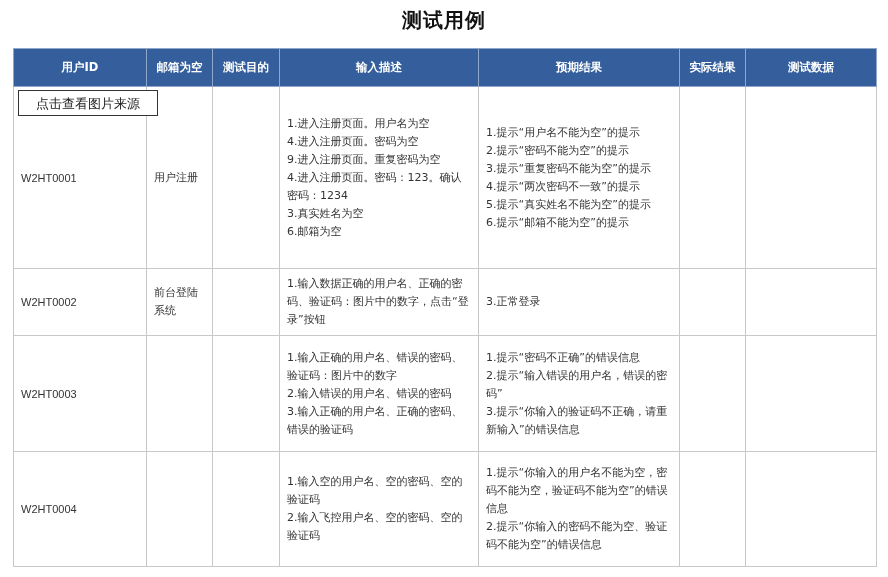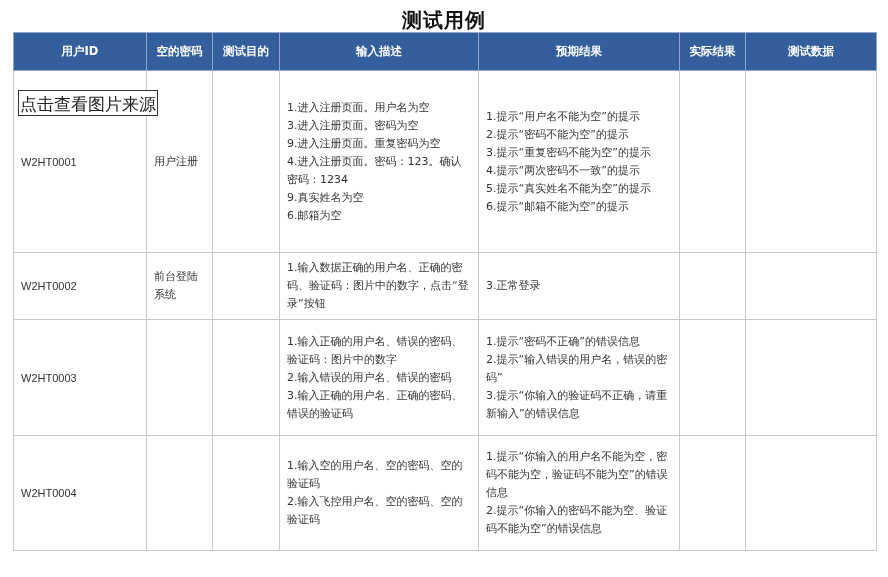--- a/index.html
+++ b/index.html
@@ -22,21 +22,21 @@
       width: 888px;
       text-align: center;
       font-size: 20px;
       font-weight: bold;
       color: #111111;
       letter-spacing: 1px;
     }
     table.cases {
       position: absolute;
       left: 13px;
-      top: 32px;
+      top: 48px;
       border-collapse: collapse;
       table-layout: fixed;
       width: 863px;
       padding-left: 8px;
     }
     table.cases th {
       background: #345f9c;
       color: #ffffff;
       font-size: 11.5px;
       font-weight: bold;
@@ -58,21 +58,21 @@
     td.id-cell { font-family: Liberation Sans, sans-serif; font-size: 12px; }
     .line { display: block; }
     .source-tag {
       position: absolute;
       left: 18px;
       top: 90px;
       width: 140px;
       height: 26px;
       border: 1px solid #333333;
       background: #ffffff;
-      font-size: 17px;
+      font-size: 13px;
       line-height: 26px;
       text-align: center;
       color: #222222;
       box-sizing: border-box;
       cursor: pointer;
     }
   </style>
 </head>
 <body>
 
@@ -84,40 +84,40 @@
     <col style="width:66px">
     <col style="width:67px">
     <col style="width:199px">
     <col style="width:201px">
     <col style="width:66px">
     <col style="width:131px">
   </colgroup>
   <thead>
     <tr>
       <th>用户ID</th>
-      <th>空的密码</th>
+      <th>邮箱为空</th>
       <th>测试目的</th>
       <th>输入描述</th>
       <th>预期结果</th>
       <th>实际结果</th>
       <th>测试数据</th>
     </tr>
   </thead>
   <tbody>
 
     <tr style="height:182px">
       <td class="id-cell">W2HT0001</td>
       <td>用户注册</td>
       <td></td>
       <td>
         <span class="line">1.进入注册页面。用户名为空</span>
-        <span class="line">3.进入注册页面。密码为空</span>
+        <span class="line">4.进入注册页面。密码为空</span>
         <span class="line">9.进入注册页面。重复密码为空</span>
         <span class="line">4.进入注册页面。密码：123。确认密码：1234</span>
-        <span class="line">9.真实姓名为空</span>
+        <span class="line">3.真实姓名为空</span>
         <span class="line">6.邮箱为空</span>
       </td>
       <td>
         <span class="line">1.提示“用户名不能为空”的提示</span>
         <span class="line">2.提示“密码不能为空”的提示</span>
         <span class="line">3.提示“重复密码不能为空”的提示</span>
         <span class="line">4.提示“两次密码不一致”的提示</span>
         <span class="line">5.提示“真实姓名不能为空”的提示</span>
         <span class="line">6.提示“邮箱不能为空”的提示</span>
       </td>

